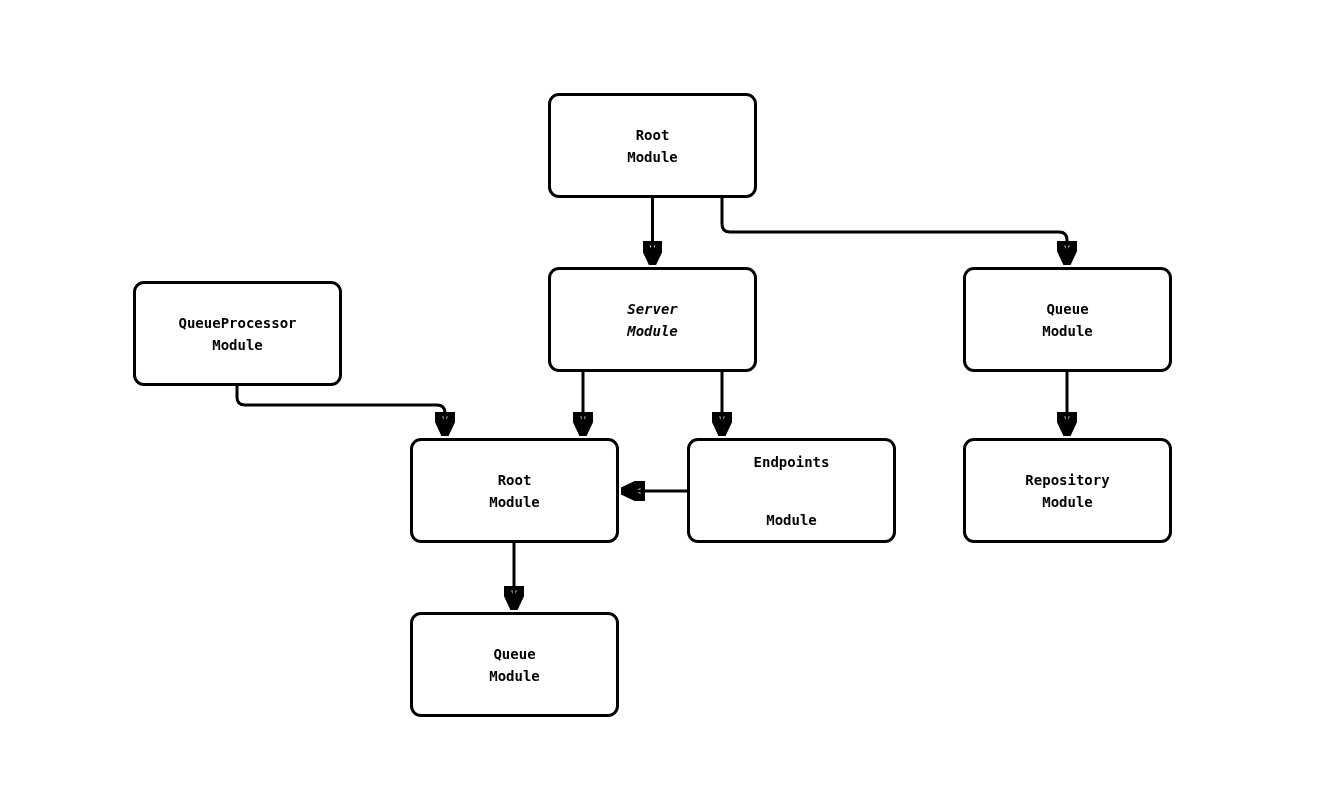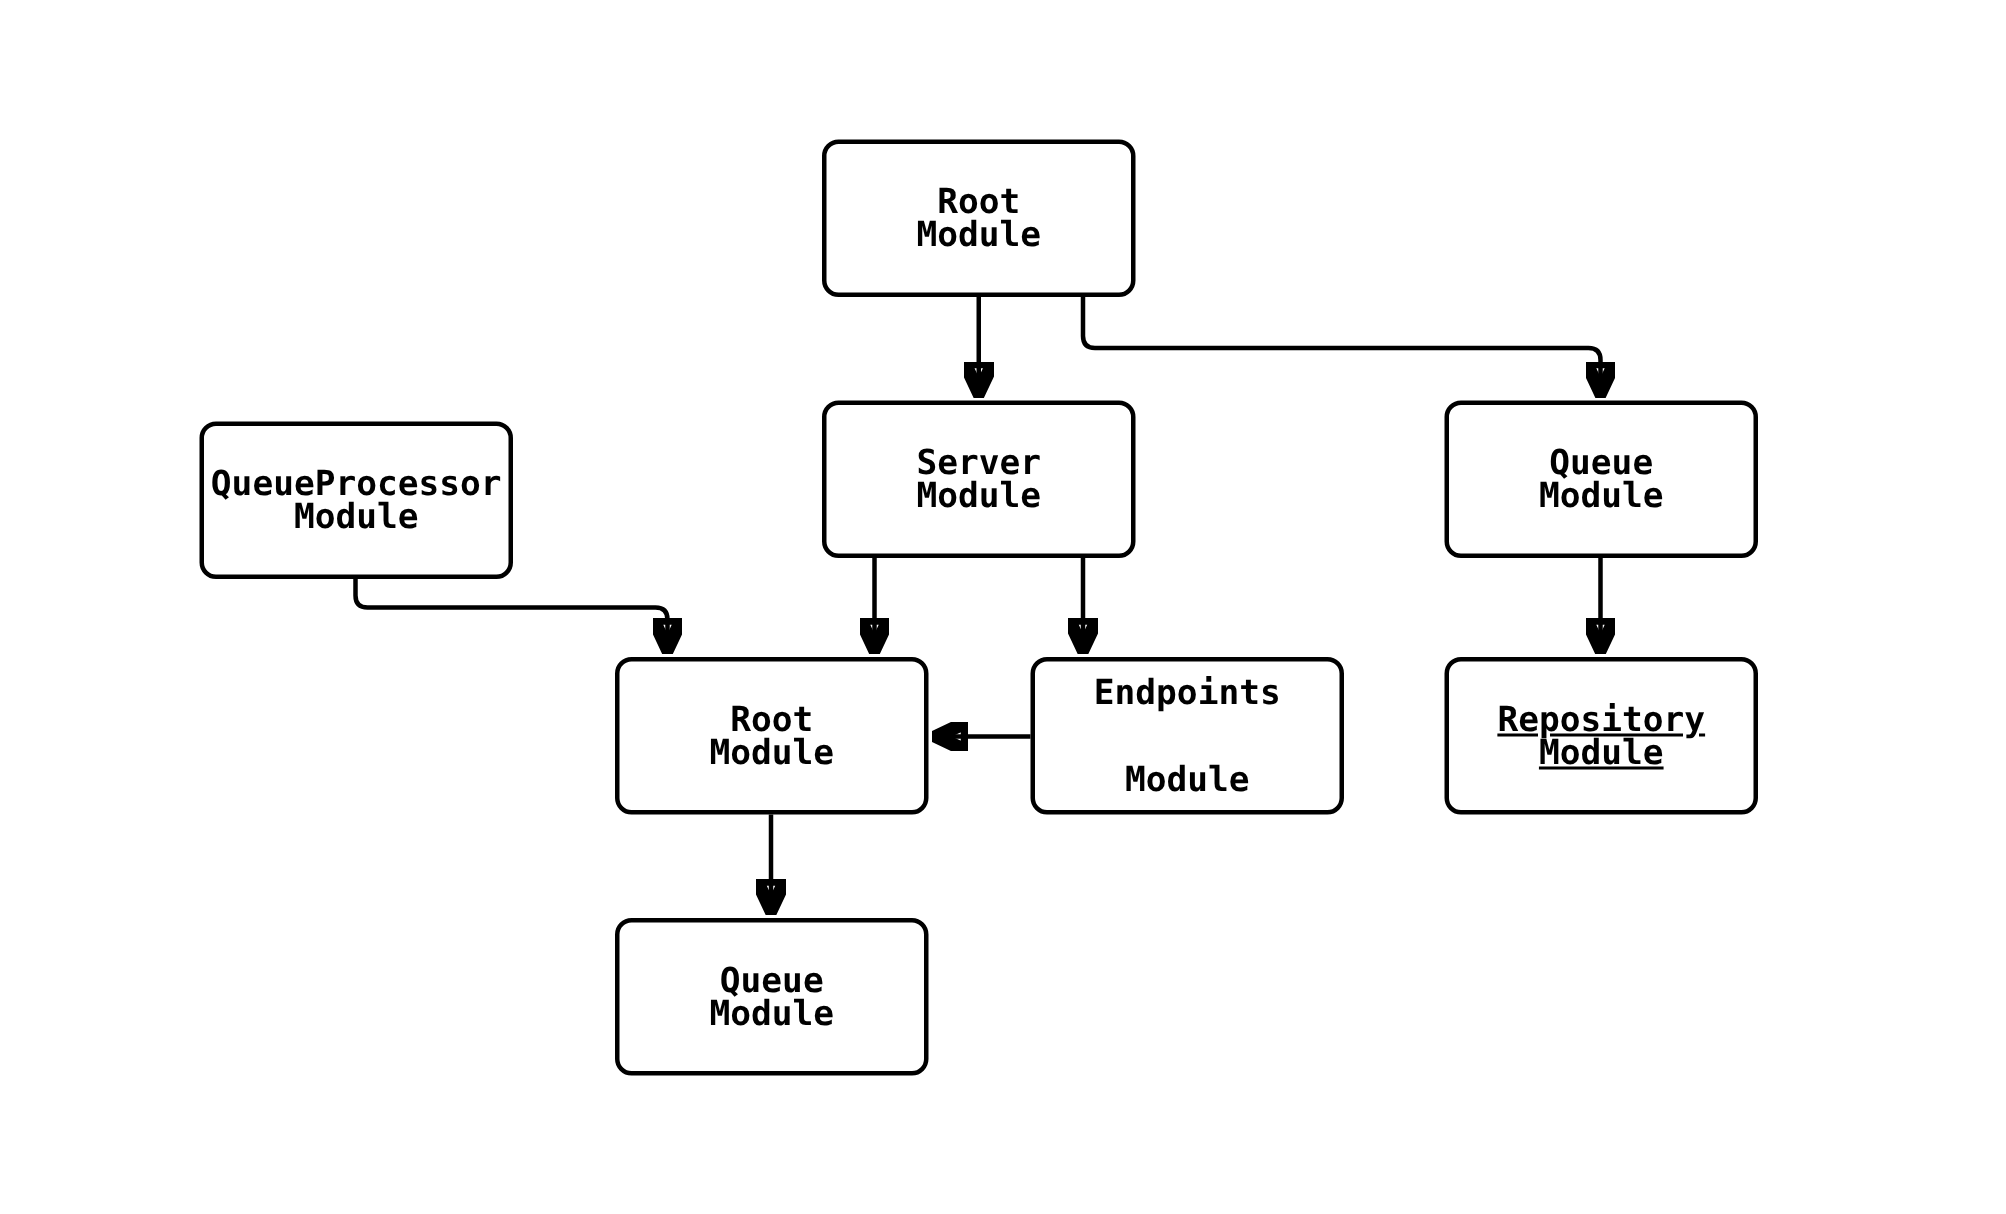--- a/index.html
+++ b/index.html
@@ -35,34 +35,34 @@
     box-sizing: border-box;
     background: #ffffff;
     border: 3px solid #000000;
     border-radius: 11px;
     display: flex;
     flex-direction: column;
     align-items: center;
     justify-content: center;
     text-align: center;
     font-weight: bold;
-    font-size: 23px;
+    font-size: 14px;
     line-height: 22px;
     color: #000000;
   }
   .node span { display: block; }
 
   
   #node-root          { left: 548px;  top: 93px;  }
   #node-queueprocessor{ left: 133px;  top: 267px; margin-top: 14px; }
-  #node-server        { left: 548px;  top: 267px; }
+  #node-server        { left: 548px;  top: 267px; font-style: italic; }
   #node-global        { left: 963px;  top: 267px; }
   #node-core          { left: 410px;  top: 438px; }
   #node-endpoints     { left: 687px;  top: 438px; gap: 36px; }
-  #node-repository    { left: 963px;  top: 438px; text-decoration: underline; }
+  #node-repository    { left: 963px;  top: 438px; }
   #node-queue         { left: 410px;  top: 612px; }
 </style>
 </head>
 <body>
 
 <div id="canvas">
 
   <svg id="edges" viewBox="0 0 1337 809" xmlns="http://www.w3.org/2000/svg">
     <defs>
       <marker id="arrow" markerWidth="8" markerHeight="6.6" refX="7" refY="3.3" orient="auto" markerUnits="strokeWidth">

